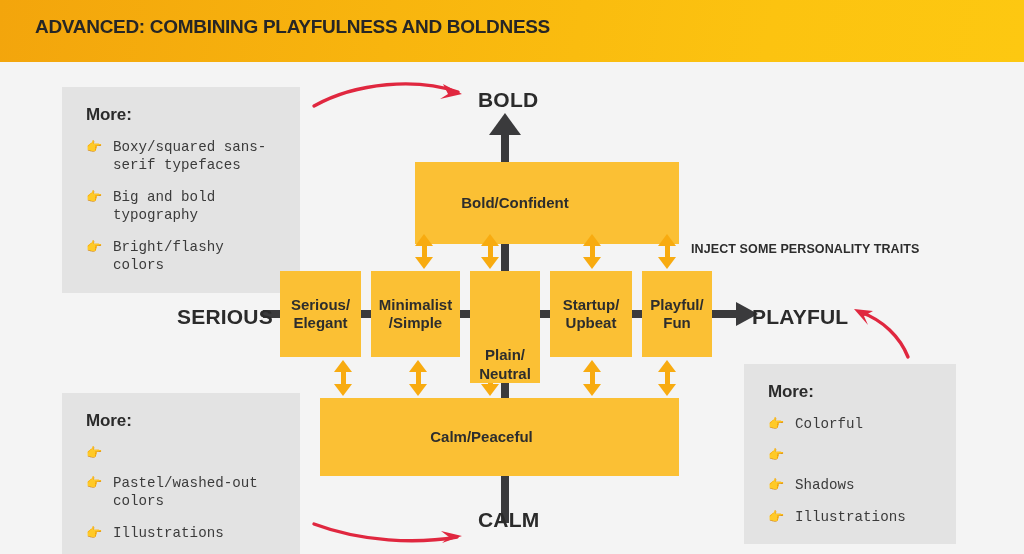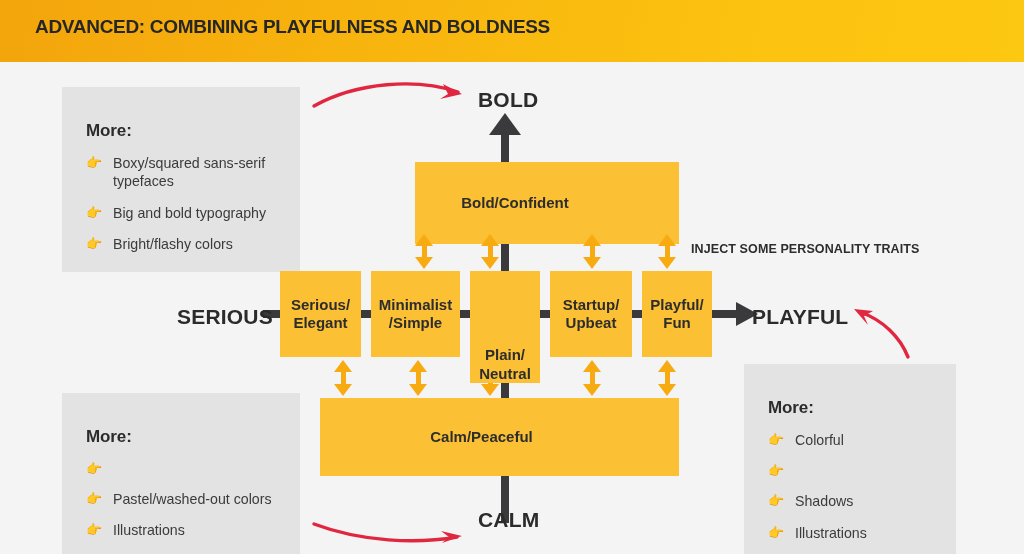--- a/index.html
+++ b/index.html
@@ -30,37 +30,37 @@
   .header-title .strong { font-weight: 900; }
 
   
   .panel {
     position: absolute;
     background: #e3e3e3;
     padding: 18px 22px 18px 24px;
   }
   .panel-title {
     font-size: 17px; font-weight: 700; color: #2b2b2b;
-    margin: 16px 0 13px 0; letter-spacing: -0.1px;
+    margin: 0 0 13px 0; letter-spacing: -0.1px;
   }
   .panel-list { list-style: none; margin: 0; padding: 0; }
   .panel-list li {
     display: flex; align-items: flex-start;
     margin-bottom: 13px;
     font-size: 14.2px; line-height: 1.30; color: #3b3b3b;
   }
   .panel-list li:last-child { margin-bottom: 0; }
   .bullet-icon {
     flex: 0 0 auto;
     width: 20px; margin-right: 7px;
     position: relative; top: 1px;
     font-size: 13px; color: #f7b500;
     line-height: 1.3;
   }
-  .bullet-text { flex: 1 1 auto; }
+  .bullet-text { flex: 1 1 auto; font-family: Liberation Mono, monospace; }
 
   #panel-bold   { left: 62px;  top: 87px;  width: 238px; }
   #panel-calm   { left: 62px;  top: 393px; width: 238px; }
   #panel-playful{ left: 744px; top: 364px; width: 212px; }
 
   
   .axis-v {
     position: absolute;
     left: 501px; top: 131px;
     width: 8px; height: 392px;

